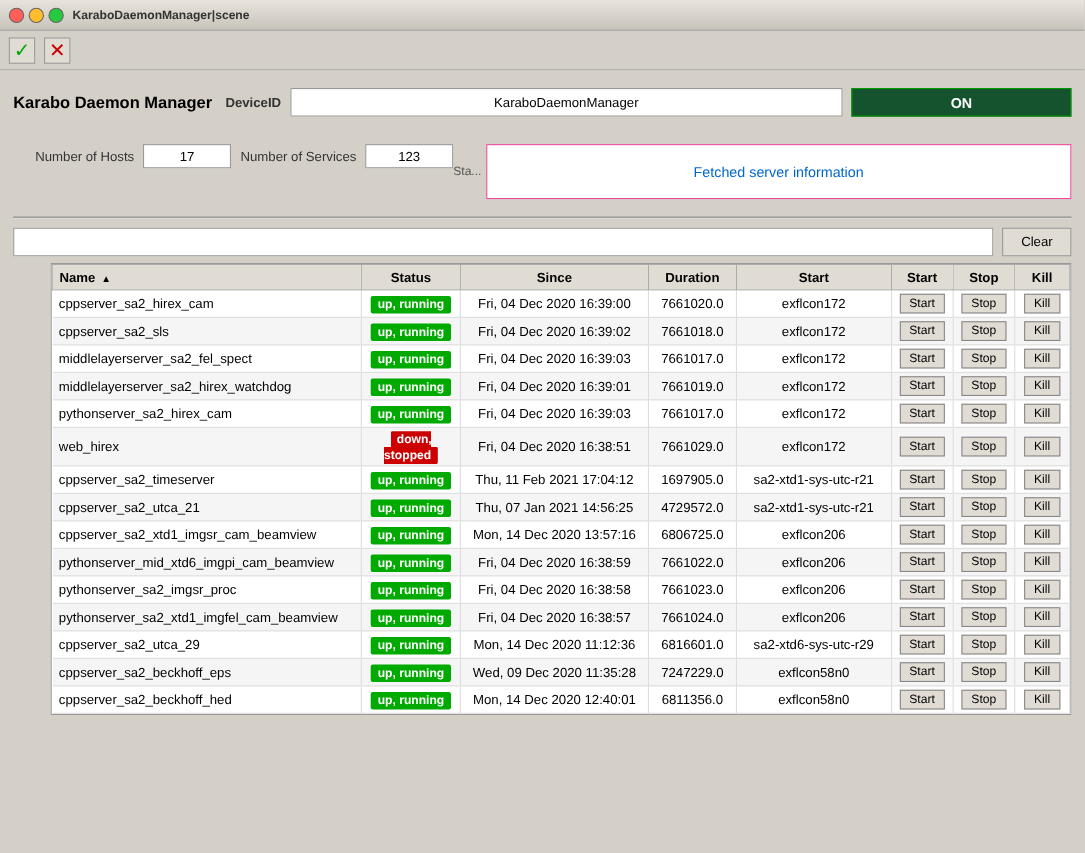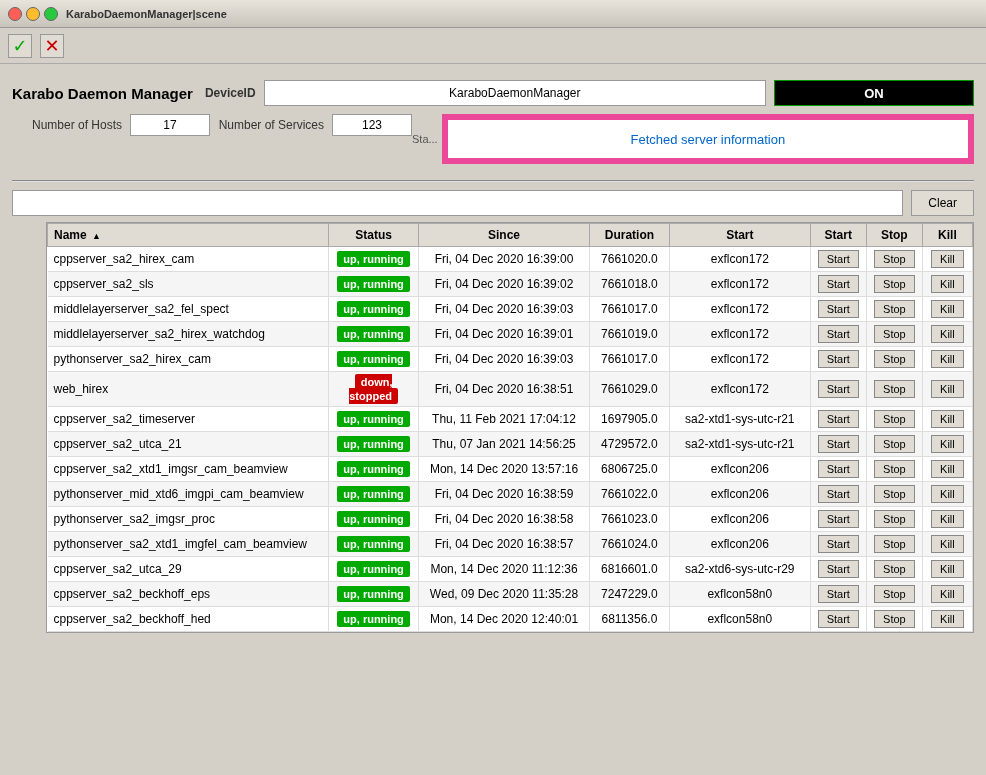--- a/index.html
+++ b/index.html
@@ -66,41 +66,41 @@
       padding: 12px;
     }
     .top-panel {
       background: #d4d0c8;
       padding: 4px 0 8px 0;
     }
     .device-row {
       display: flex;
       align-items: center;
       gap: 8px;
-      margin-bottom: 8px;
+      margin-bottom: 25px;
     }
     .device-id-label {
       font-size: 12px;
       font-weight: bold;
       color: #333;
       margin-left: 4px;
     }
     .device-id-input {
       flex: 1;
       height: 26px;
       border: 1px solid #999;
       background: white;
       text-align: center;
       font-size: 12px;
       padding: 0 4px;
     }
     .on-btn {
       width: 200px;
       height: 26px;
-      background: #000000;
+      background: #14532d;
       border: 1px solid #009900;
       color: white;
       font-weight: bold;
       font-size: 13px;
       cursor: pointer;
     }
     .info-panel {
       display: flex;
       align-items: flex-start;
       gap: 0;
@@ -140,21 +140,21 @@
       flex: 1;
     }
     .sta-label {
       font-size: 11px;
       color: #555;
       white-space: nowrap;
     }
     .status-box {
       flex: 1;
       height: 50px;
-      border: 6px solid #ec4899;
+      border: 1px solid #ec4899;
       background: white;
       display: flex;
       align-items: center;
       justify-content: center;
       font-size: 13px;
       color: #333;
     }
     .status-text-blue {
       color: #0066cc;
     }

